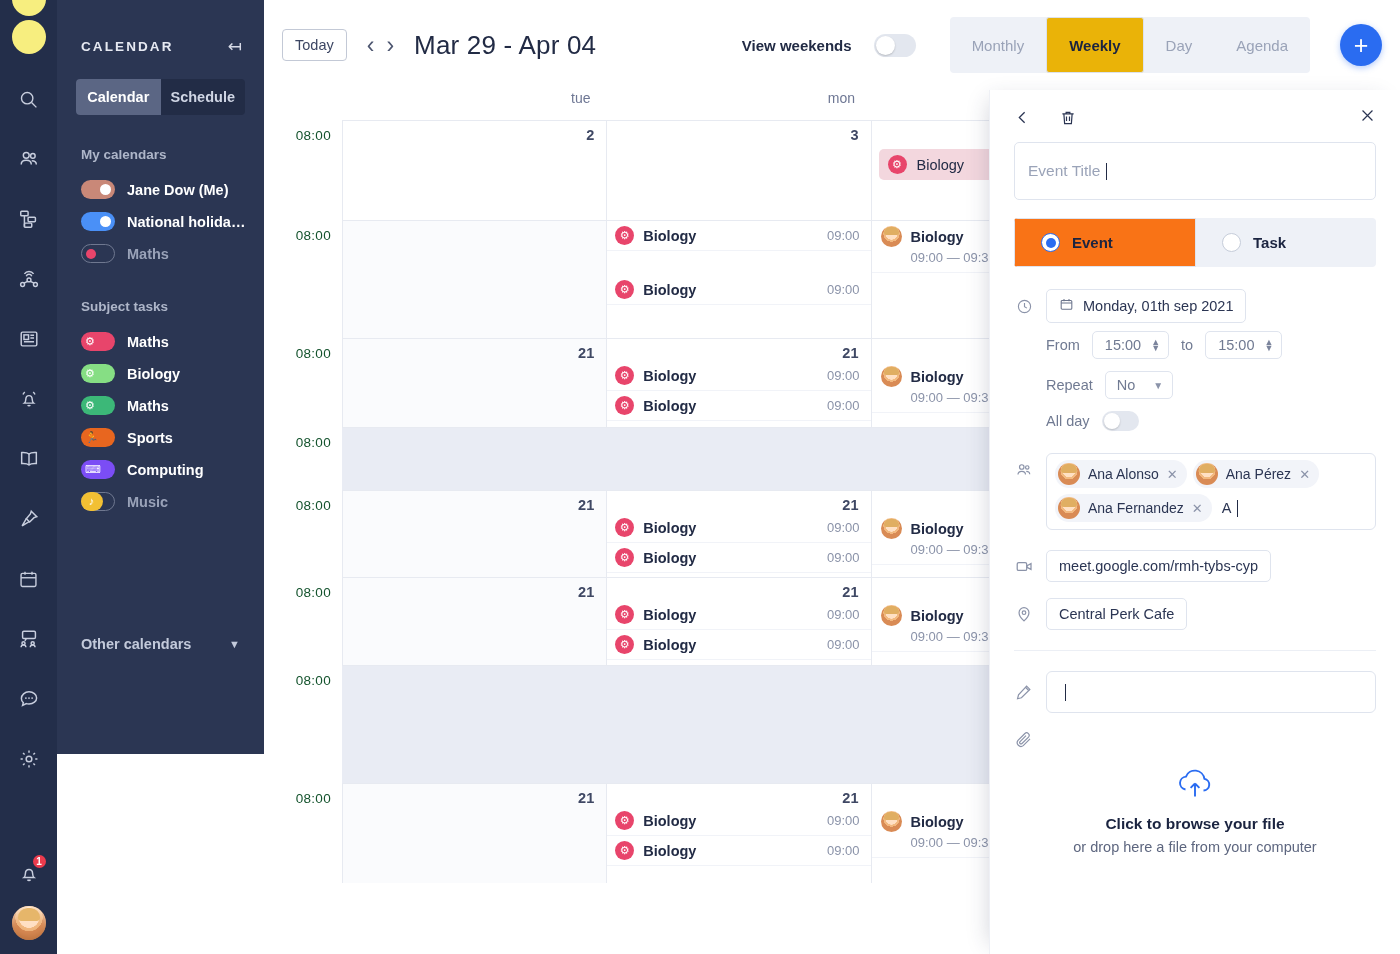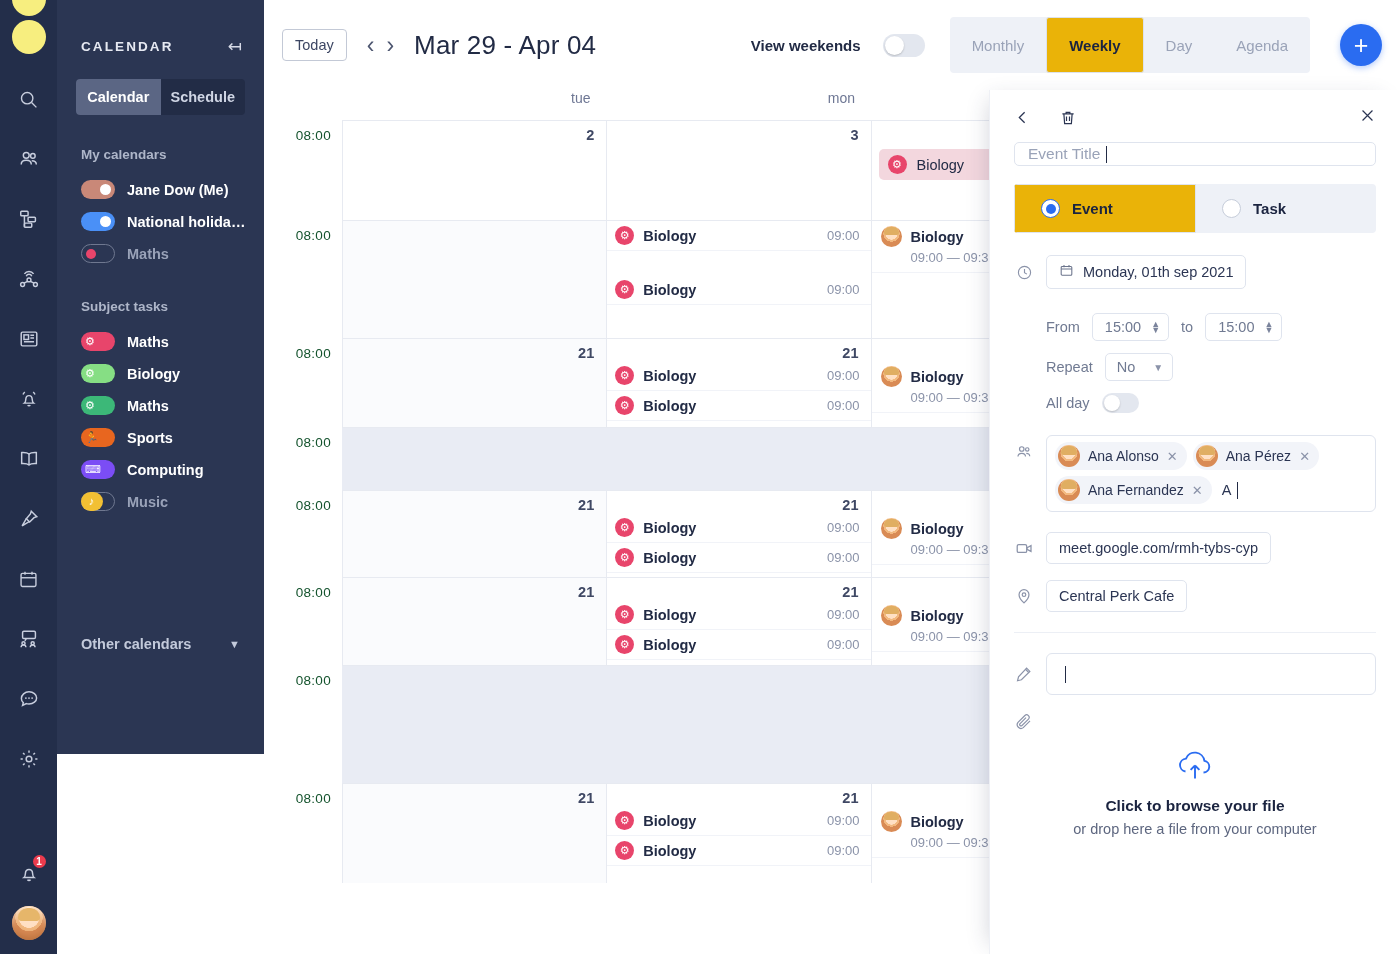--- a/index.html
+++ b/index.html
@@ -109,21 +109,21 @@
   .range-title { font-size: 26px; color: #222b45; margin-left: 14px; letter-spacing: .2px; }
 
   .topright { margin-left: auto; display:flex; align-items:center; gap: 8px; }
   .vw-label { font-size: 15px; color:#222b45; font-weight: 700; margin-right: 14px; }
   .switch {
     width: 42px; height: 23px; border-radius: 12px; background: #e3e7ef;
     position: relative; cursor: pointer; flex:none;
   }
   .switch .knob { position:absolute; left: 2px; top: 2px; width: 19px; height:19px; border-radius:50%; background:#fff; box-shadow: 0 1px 2px rgba(0,0,0,.2); }
   .viewtabs {
-    margin-left: 17px; display:flex; background:#eef1f7; border-radius: 4px; height: 56px; align-items: stretch;
+    margin-left: 26px; display:flex; background:#eef1f7; border-radius: 4px; height: 56px; align-items: stretch;
   }
   .viewtabs > div {
     display:flex; align-items:center; justify-content:center;
     padding: 0 22px; font-size: 15px; color:#9aa3b8; cursor:pointer;
   }
   .viewtabs > div.on { background:#eab308; color:#1b2440; font-weight:700; border:1px solid #dde2ec; border-radius:3px; }
   .fab {
     margin-left: 22px; width: 42px; height:42px; border-radius:50%; background:#2a6cf1;
     color:#fff; font-size: 25px; display:flex; align-items:center; justify-content:center;
     cursor:pointer; font-weight: 300; box-shadow: 0 2px 6px rgba(42,108,241,.35);
@@ -181,29 +181,29 @@
   
   .panel {
     position: absolute; right: 0; top: 90px; width: 411px; height: 864px;
     background: #fff; box-shadow: -9px 0 22px -10px rgba(40,50,80,.22);
     border-left: 1px solid #eef0f5; padding: 0 24px; z-index: 5; overflow: hidden;
   }
   .p-head { display:flex; align-items:center; gap: 28px; padding: 17px 0 10px 0; }
   .p-ic { color:#2b3553; cursor:pointer; display:flex; }
   .p-close { margin-left: auto; color:#2b3553; cursor:pointer; }
   .titlefield {
-    border: 1px solid #dfe4ee; border-radius: 5px; height: 24px;
+    border: 1px solid #dfe4ee; border-radius: 5px; height: 58px;
     display:flex; align-items:center; padding: 0 13px; font-size: 15.5px; color:#9aa3b8;
     margin-top: 4px;
   }
   .caret { display:inline-block; width:1px; height:17px; background:#222b45; margin-left: 6px; }
 
   .radios { display:flex; margin-top: 18px; border-radius:4px; overflow: hidden; background: #eef1f7; }
   .radios > div { flex:1; display:flex; align-items:center; gap: 12px; padding: 14px 0 14px 26px; font-size:15px; font-weight:700; color:#1b2440; cursor:pointer;}
-  .radios > div.on { background:#eab308; border:1px solid #dfe4ee;text-align:right; }
+  .radios > div.on { background:#f97316; border:1px solid #dfe4ee;text-align:right; }
   .rdo { width: 19px; height: 19px; border-radius:50%; border: 1.5px solid #c6cdda; background:#fff; flex:none; position:relative;}
   .rdo.sel { border-color:#2a6cf1; }
   .rdo.sel::after{ content:""; position:absolute; left:3.5px; top:3.5px; width:10px; height:10px; border-radius:50%; background:#2a6cf1;}
 
   .frow { display:flex; align-items:center; gap: 12px; margin-top: 16px; }
   .lic { width: 20px; color:#8b93a9; flex:none; display:flex; align-items:center; justify-content:center;}
   .pill-in {
     border:1px solid #dfe4ee; border-radius:5px; padding: 7px 12px; font-size:14.5px; color:#2b3553;
     display:flex; align-items:center; gap: 9px; background:#fff;
   }
@@ -730,21 +730,21 @@
           <span>
             <svg width="15" height="15" viewBox="0 0 24 24" fill="none" stroke="#6b7governance" stroke-width="1.7" style="stroke:#6b748c">
                 <rect x="3.5" y="5.5" width="17" height="14" rx="1.6"></rect>
                 <path d="M3.5 9.5h17M8 3.3v3.4M16 3.3v3.4"></path>
               </svg>
           </span>
           <span>Monday, 01th sep 2021</span>
         </div>
       </div>
 
-      <div class="frow rowpad" style="margin-top:24px;">
+      <div class="frow rowpad" style="margin-top:8px;">
         <span class="sub">From</span>
         <div class="stepper">
           <span>15:00</span>
           <span class="ar">
               <span>▲</span>
               <span>▼</span>
             </span>
         </div>
         <span class="sub">to</span>
         <div class="stepper">

